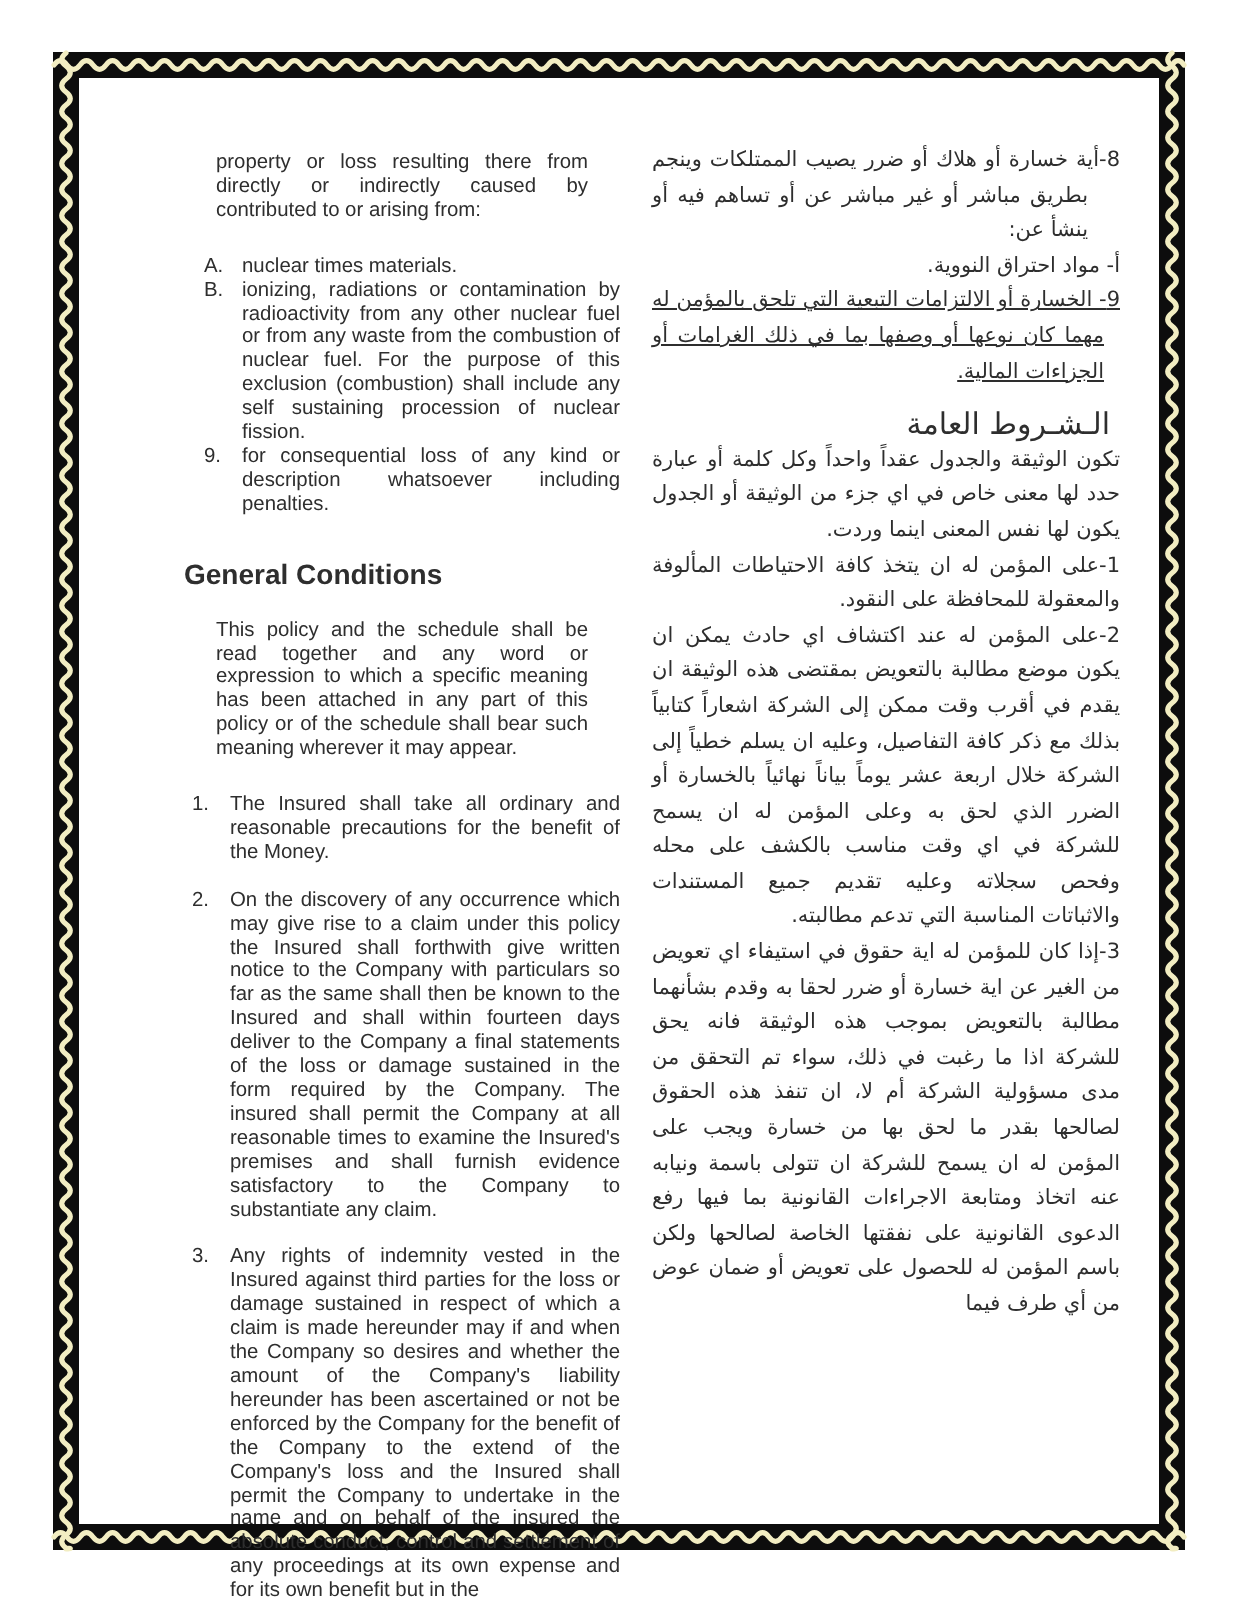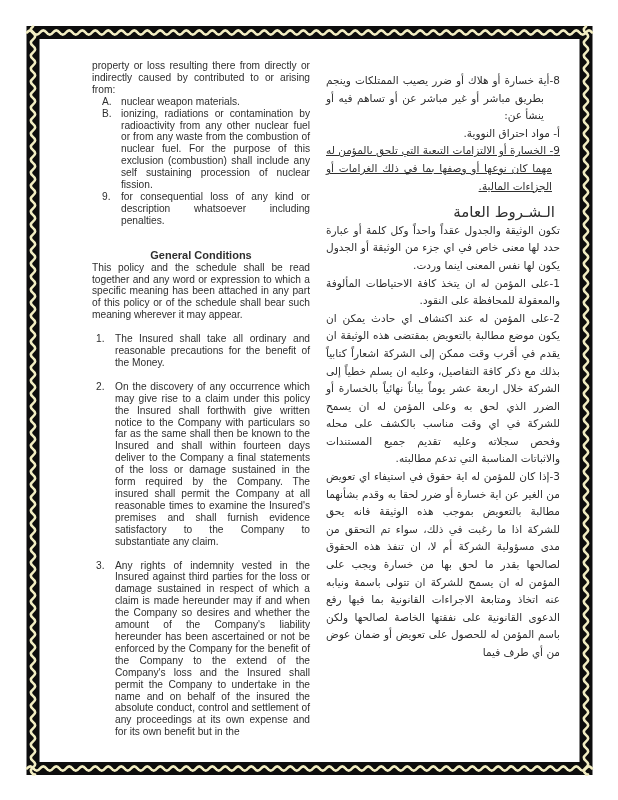--- a/index.html
+++ b/index.html
@@ -7,30 +7,30 @@
     position:relative;width:618px;height:800px;background:#ffffff;overflow:hidden;
     font-family:"Liberation Sans",sans-serif;color:#2e2e2e;
   }
   .frame{position:absolute;left:0;top:0;pointer-events:none;}
 
   
   .col-en{
     position:absolute;left:92px;top:60px;width:218px;
     font-size:10.2px;line-height:11.9px;text-align:justify;
   }
-  .col-en p{margin:0;}
+  .col-en p{margin:16px;}
   .cont8{margin-left:29px;}
   .eitem{display:flex;}
   .eitem .marker{flex:0 0 19px;text-align:left;}
   .eitem .etext{flex:1;text-align:justify;}
   .eitem.sub{margin-left:10px;}
   .eitem.gc{margin-left:4px;margin-top:12px;}
   .h-en{
-    font-size:11px;line-height:11.9px;font-weight:bold;
-    margin:23px 0 0 0;text-align:center;
+    font-size:14px;line-height:11.9px;font-weight:bold;
+    margin:23px 0 0 0;text-align:left;
   }
 
   
   .col-ar{
     position:absolute;left:326px;top:72px;width:234px;direction:rtl;
     font-family:"DejaVu Sans","Liberation Sans",sans-serif;
     font-size:10.5px;line-height:17.6px;text-align:justify;
   }
   .col-ar p{margin:0;}
   .hang16{padding-right:16px;text-indent:-16px;}
@@ -57,21 +57,21 @@
     <path id="wave-bottom" fill="none" d="M 27 768.5 q 3.25 -4.3 6.5 0 q 3.25 4.3 6.5 0 q 3.25 -4.3 6.5 0 q 3.25 4.3 6.5 0 q 3.25 -4.3 6.5 0 q 3.25 4.3 6.5 0 q 3.25 -4.3 6.5 0 q 3.25 4.3 6.5 0 q 3.25 -4.3 6.5 0 q 3.25 4.3 6.5 0 q 3.25 -4.3 6.5 0 q 3.25 4.3 6.5 0 q 3.25 -4.3 6.5 0 q 3.25 4.3 6.5 0 q 3.25 -4.3 6.5 0 q 3.25 4.3 6.5 0 q 3.25 -4.3 6.5 0 q 3.25 4.3 6.5 0 q 3.25 -4.3 6.5 0 q 3.25 4.3 6.5 0 q 3.25 -4.3 6.5 0 q 3.25 4.3 6.5 0 q 3.25 -4.3 6.5 0 q 3.25 4.3 6.5 0 q 3.25 -4.3 6.5 0 q 3.25 4.3 6.5 0 q 3.25 -4.3 6.5 0 q 3.25 4.3 6.5 0 q 3.25 -4.3 6.5 0 q 3.25 4.3 6.5 0 q 3.25 -4.3 6.5 0 q 3.25 4.3 6.5 0 q 3.25 -4.3 6.5 0 q 3.25 4.3 6.5 0 q 3.25 -4.3 6.5 0 q 3.25 4.3 6.5 0 q 3.25 -4.3 6.5 0 q 3.25 4.3 6.5 0 q 3.25 -4.3 6.5 0 q 3.25 4.3 6.5 0 q 3.25 -4.3 6.5 0 q 3.25 4.3 6.5 0 q 3.25 -4.3 6.5 0 q 3.25 4.3 6.5 0 q 3.25 -4.3 6.5 0 q 3.25 4.3 6.5 0 q 3.25 -4.3 6.5 0 q 3.25 4.3 6.5 0 q 3.25 -4.3 6.5 0 q 3.25 4.3 6.5 0 q 3.25 -4.3 6.5 0 q 3.25 4.3 6.5 0 q 3.25 -4.3 6.5 0 q 3.25 4.3 6.5 0 q 3.25 -4.3 6.5 0 q 3.25 4.3 6.5 0 q 3.25 -4.3 6.5 0 q 3.25 4.3 6.5 0 q 3.25 -4.3 6.5 0 q 3.25 4.3 6.5 0 q 3.25 -4.3 6.5 0 q 3.25 4.3 6.5 0 q 3.25 -4.3 6.5 0 q 3.25 4.3 6.5 0 q 3.25 -4.3 6.5 0 q 3.25 4.3 6.5 0 q 3.25 -4.3 6.5 0 q 3.25 4.3 6.5 0 q 3.25 -4.3 6.5 0 q 3.25 4.3 6.5 0 q 3.25 -4.3 6.5 0 q 3.25 4.3 6.5 0 q 3.25 -4.3 6.5 0 q 3.25 4.3 6.5 0 q 3.25 -4.3 6.5 0 q 3.25 4.3 6.5 0 q 3.25 -4.3 6.5 0 q 3.25 4.3 6.5 0 q 3.25 -4.3 6.5 0 q 3.25 4.3 6.5 0 q 3.25 -4.3 6.5 0 q 3.25 4.3 6.5 0 q 3.25 -4.3 6.5 0 q 3.25 4.3 6.5 0 q 3.25 -4.3 6.5 0 q 3.25 4.3 6.5 0 q 3 -4.3 6 0" stroke="#f2edc2" stroke-width="2.6" stroke-linecap="round"></path>
     <path id="wave-left" fill="none" d="M 33 26.5 q -4.3 3.25 0 6.5 q 4.3 3.25 0 6.5 q -4.3 3.25 0 6.5 q 4.3 3.25 0 6.5 q -4.3 3.25 0 6.5 q 4.3 3.25 0 6.5 q -4.3 3.25 0 6.5 q 4.3 3.25 0 6.5 q -4.3 3.25 0 6.5 q 4.3 3.25 0 6.5 q -4.3 3.25 0 6.5 q 4.3 3.25 0 6.5 q -4.3 3.25 0 6.5 q 4.3 3.25 0 6.5 q -4.3 3.25 0 6.5 q 4.3 3.25 0 6.5 q -4.3 3.25 0 6.5 q 4.3 3.25 0 6.5 q -4.3 3.25 0 6.5 q 4.3 3.25 0 6.5 q -4.3 3.25 0 6.5 q 4.3 3.25 0 6.5 q -4.3 3.25 0 6.5 q 4.3 3.25 0 6.5 q -4.3 3.25 0 6.5 q 4.3 3.25 0 6.5 q -4.3 3.25 0 6.5 q 4.3 3.25 0 6.5 q -4.3 3.25 0 6.5 q 4.3 3.25 0 6.5 q -4.3 3.25 0 6.5 q 4.3 3.25 0 6.5 q -4.3 3.25 0 6.5 q 4.3 3.25 0 6.5 q -4.3 3.25 0 6.5 q 4.3 3.25 0 6.5 q -4.3 3.25 0 6.5 q 4.3 3.25 0 6.5 q -4.3 3.25 0 6.5 q 4.3 3.25 0 6.5 q -4.3 3.25 0 6.5 q 4.3 3.25 0 6.5 q -4.3 3.25 0 6.5 q 4.3 3.25 0 6.5 q -4.3 3.25 0 6.5 q 4.3 3.25 0 6.5 q -4.3 3.25 0 6.5 q 4.3 3.25 0 6.5 q -4.3 3.25 0 6.5 q 4.3 3.25 0 6.5 q -4.3 3.25 0 6.5 q 4.3 3.25 0 6.5 q -4.3 3.25 0 6.5 q 4.3 3.25 0 6.5 q -4.3 3.25 0 6.5 q 4.3 3.25 0 6.5 q -4.3 3.25 0 6.5 q 4.3 3.25 0 6.5 q -4.3 3.25 0 6.5 q 4.3 3.25 0 6.5 q -4.3 3.25 0 6.5 q 4.3 3.25 0 6.5 q -4.3 3.25 0 6.5 q 4.3 3.25 0 6.5 q -4.3 3.25 0 6.5 q 4.3 3.25 0 6.5 q -4.3 3.25 0 6.5 q 4.3 3.25 0 6.5 q -4.3 3.25 0 6.5 q 4.3 3.25 0 6.5 q -4.3 3.25 0 6.5 q 4.3 3.25 0 6.5 q -4.3 3.25 0 6.5 q 4.3 3.25 0 6.5 q -4.3 3.25 0 6.5 q 4.3 3.25 0 6.5 q -4.3 3.25 0 6.5 q 4.3 3.25 0 6.5 q -4.3 3.25 0 6.5 q 4.3 3.25 0 6.5 q -4.3 3.25 0 6.5 q 4.3 3.25 0 6.5 q -4.3 3.25 0 6.5 q 4.3 3.25 0 6.5 q -4.3 3.25 0 6.5 q 4.3 3.25 0 6.5 q -4.3 3.25 0 6.5 q 4.3 3.25 0 6.5 q -4.3 3.25 0 6.5 q 4.3 3.25 0 6.5 q -4.3 3.25 0 6.5 q 4.3 3.25 0 6.5 q -4.3 3.25 0 6.5 q 4.3 3.25 0 6.5 q -4.3 3.25 0 6.5 q 4.3 3.25 0 6.5 q -4.3 3.25 0 6.5 q 4.3 3.25 0 6.5 q -4.3 3.25 0 6.5 q 4.3 3.25 0 6.5 q -4.3 3.25 0 6.5 q 4.3 3.25 0 6.5 q -4.3 3.25 0 6.5 q 4.3 3.25 0 6.5 q -4.3 3.25 0 6.5 q 4.3 3.25 0 6.5 q -4.3 3.25 0 6.5 q 4.3 3.25 0 6.5 q -4.3 3.25 0 6.5 q 4.3 3.25 0 6.5 q -4.3 3.25 0 6.5 q 4.3 3.25 0 6.5 q -4.3 3.25 0 6.5 q 4.3 3.25 0 6.5 q -4.3 3.25 0 6.5 q 4.3 0.25 0 0.5" stroke="#f2edc2" stroke-width="2.6" stroke-linecap="round"></path>
     <path id="wave-right" fill="none" d="M 586 26.5 q -4.3 3.25 0 6.5 q 4.3 3.25 0 6.5 q -4.3 3.25 0 6.5 q 4.3 3.25 0 6.5 q -4.3 3.25 0 6.5 q 4.3 3.25 0 6.5 q -4.3 3.25 0 6.5 q 4.3 3.25 0 6.5 q -4.3 3.25 0 6.5 q 4.3 3.25 0 6.5 q -4.3 3.25 0 6.5 q 4.3 3.25 0 6.5 q -4.3 3.25 0 6.5 q 4.3 3.25 0 6.5 q -4.3 3.25 0 6.5 q 4.3 3.25 0 6.5 q -4.3 3.25 0 6.5 q 4.3 3.25 0 6.5 q -4.3 3.25 0 6.5 q 4.3 3.25 0 6.5 q -4.3 3.25 0 6.5 q 4.3 3.25 0 6.5 q -4.3 3.25 0 6.5 q 4.3 3.25 0 6.5 q -4.3 3.25 0 6.5 q 4.3 3.25 0 6.5 q -4.3 3.25 0 6.5 q 4.3 3.25 0 6.5 q -4.3 3.25 0 6.5 q 4.3 3.25 0 6.5 q -4.3 3.25 0 6.5 q 4.3 3.25 0 6.5 q -4.3 3.25 0 6.5 q 4.3 3.25 0 6.5 q -4.3 3.25 0 6.5 q 4.3 3.25 0 6.5 q -4.3 3.25 0 6.5 q 4.3 3.25 0 6.5 q -4.3 3.25 0 6.5 q 4.3 3.25 0 6.5 q -4.3 3.25 0 6.5 q 4.3 3.25 0 6.5 q -4.3 3.25 0 6.5 q 4.3 3.25 0 6.5 q -4.3 3.25 0 6.5 q 4.3 3.25 0 6.5 q -4.3 3.25 0 6.5 q 4.3 3.25 0 6.5 q -4.3 3.25 0 6.5 q 4.3 3.25 0 6.5 q -4.3 3.25 0 6.5 q 4.3 3.25 0 6.5 q -4.3 3.25 0 6.5 q 4.3 3.25 0 6.5 q -4.3 3.25 0 6.5 q 4.3 3.25 0 6.5 q -4.3 3.25 0 6.5 q 4.3 3.25 0 6.5 q -4.3 3.25 0 6.5 q 4.3 3.25 0 6.5 q -4.3 3.25 0 6.5 q 4.3 3.25 0 6.5 q -4.3 3.25 0 6.5 q 4.3 3.25 0 6.5 q -4.3 3.25 0 6.5 q 4.3 3.25 0 6.5 q -4.3 3.25 0 6.5 q 4.3 3.25 0 6.5 q -4.3 3.25 0 6.5 q 4.3 3.25 0 6.5 q -4.3 3.25 0 6.5 q 4.3 3.25 0 6.5 q -4.3 3.25 0 6.5 q 4.3 3.25 0 6.5 q -4.3 3.25 0 6.5 q 4.3 3.25 0 6.5 q -4.3 3.25 0 6.5 q 4.3 3.25 0 6.5 q -4.3 3.25 0 6.5 q 4.3 3.25 0 6.5 q -4.3 3.25 0 6.5 q 4.3 3.25 0 6.5 q -4.3 3.25 0 6.5 q 4.3 3.25 0 6.5 q -4.3 3.25 0 6.5 q 4.3 3.25 0 6.5 q -4.3 3.25 0 6.5 q 4.3 3.25 0 6.5 q -4.3 3.25 0 6.5 q 4.3 3.25 0 6.5 q -4.3 3.25 0 6.5 q 4.3 3.25 0 6.5 q -4.3 3.25 0 6.5 q 4.3 3.25 0 6.5 q -4.3 3.25 0 6.5 q 4.3 3.25 0 6.5 q -4.3 3.25 0 6.5 q 4.3 3.25 0 6.5 q -4.3 3.25 0 6.5 q 4.3 3.25 0 6.5 q -4.3 3.25 0 6.5 q 4.3 3.25 0 6.5 q -4.3 3.25 0 6.5 q 4.3 3.25 0 6.5 q -4.3 3.25 0 6.5 q 4.3 3.25 0 6.5 q -4.3 3.25 0 6.5 q 4.3 3.25 0 6.5 q -4.3 3.25 0 6.5 q 4.3 3.25 0 6.5 q -4.3 3.25 0 6.5 q 4.3 3.25 0 6.5 q -4.3 3.25 0 6.5 q 4.3 3.25 0 6.5 q -4.3 3.25 0 6.5 q 4.3 0.25 0 0.5" stroke="#f2edc2" stroke-width="2.6" stroke-linecap="round"></path>
   </svg>
 
   <div class="col-en">
     <p class="cont8">property or loss resulting there from directly or indirectly caused by contributed to or arising from:</p>
 
     <div class="eitem sub">
       <span class="marker">A.</span>
-      <span class="etext">nuclear weapon materials.</span>
+      <span class="etext">nuclear times materials.</span>
     </div>
 
     <div class="eitem sub">
       <span class="marker">B.</span>
       <span class="etext">ionizing, radiations or contamination by radioactivity from any other nuclear fuel or from any waste from the combustion of nuclear fuel. For the purpose of this exclusion (combustion) shall include any self sustaining procession of nuclear fission.</span>
     </div>
 
     <div class="eitem sub">
       <span class="marker">9.</span>
       <span class="etext">for consequential loss of any kind or description whatsoever including penalties.</span>

